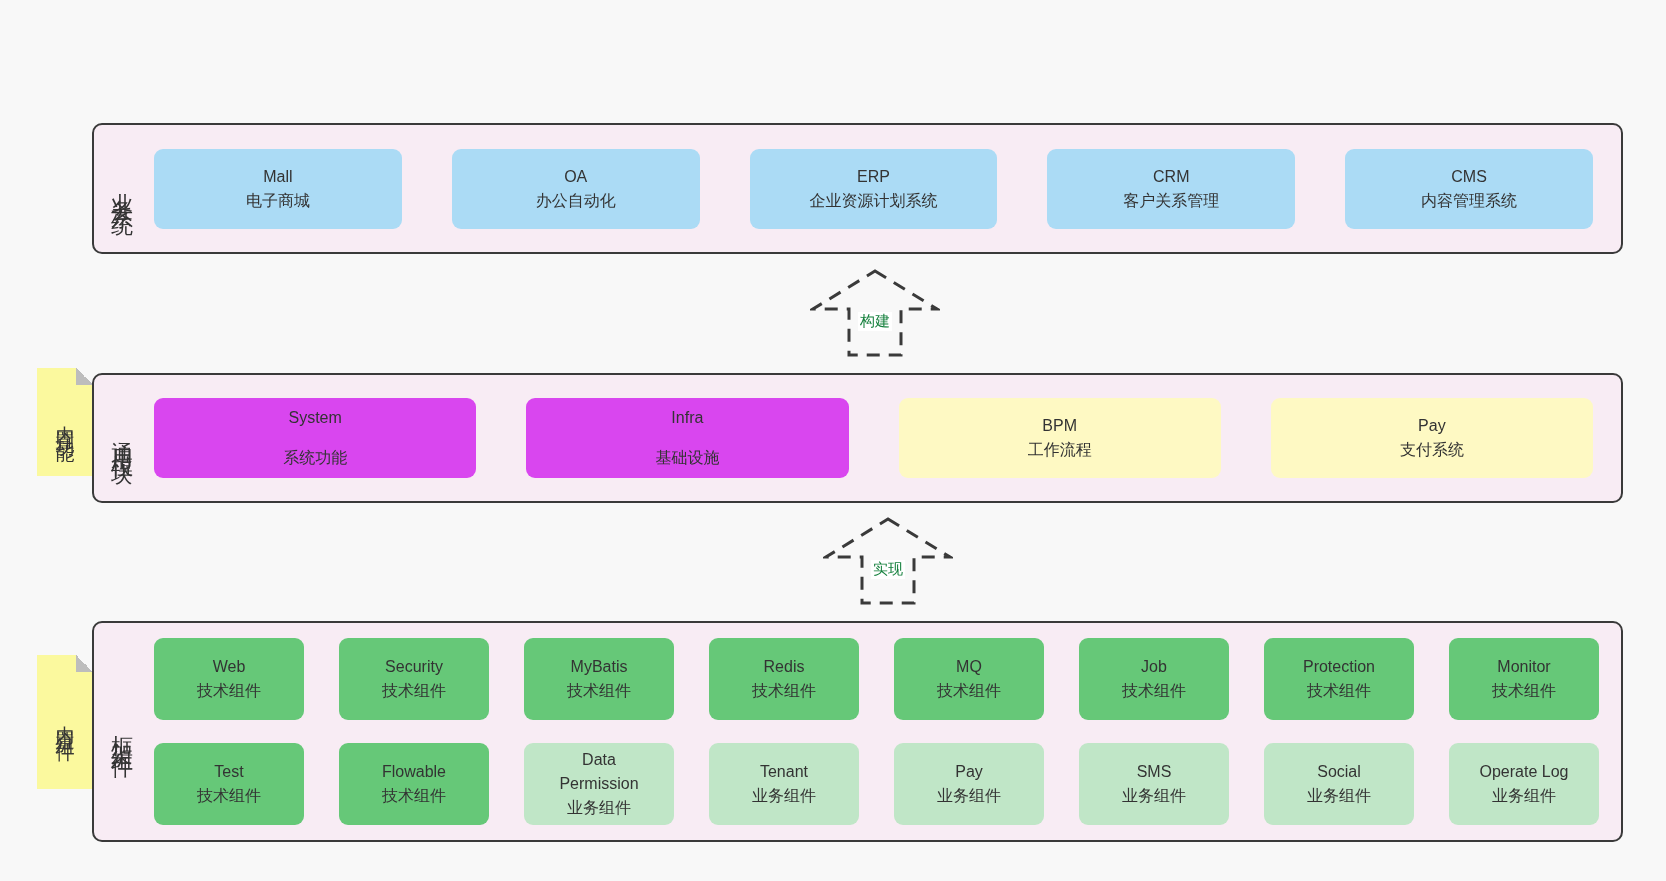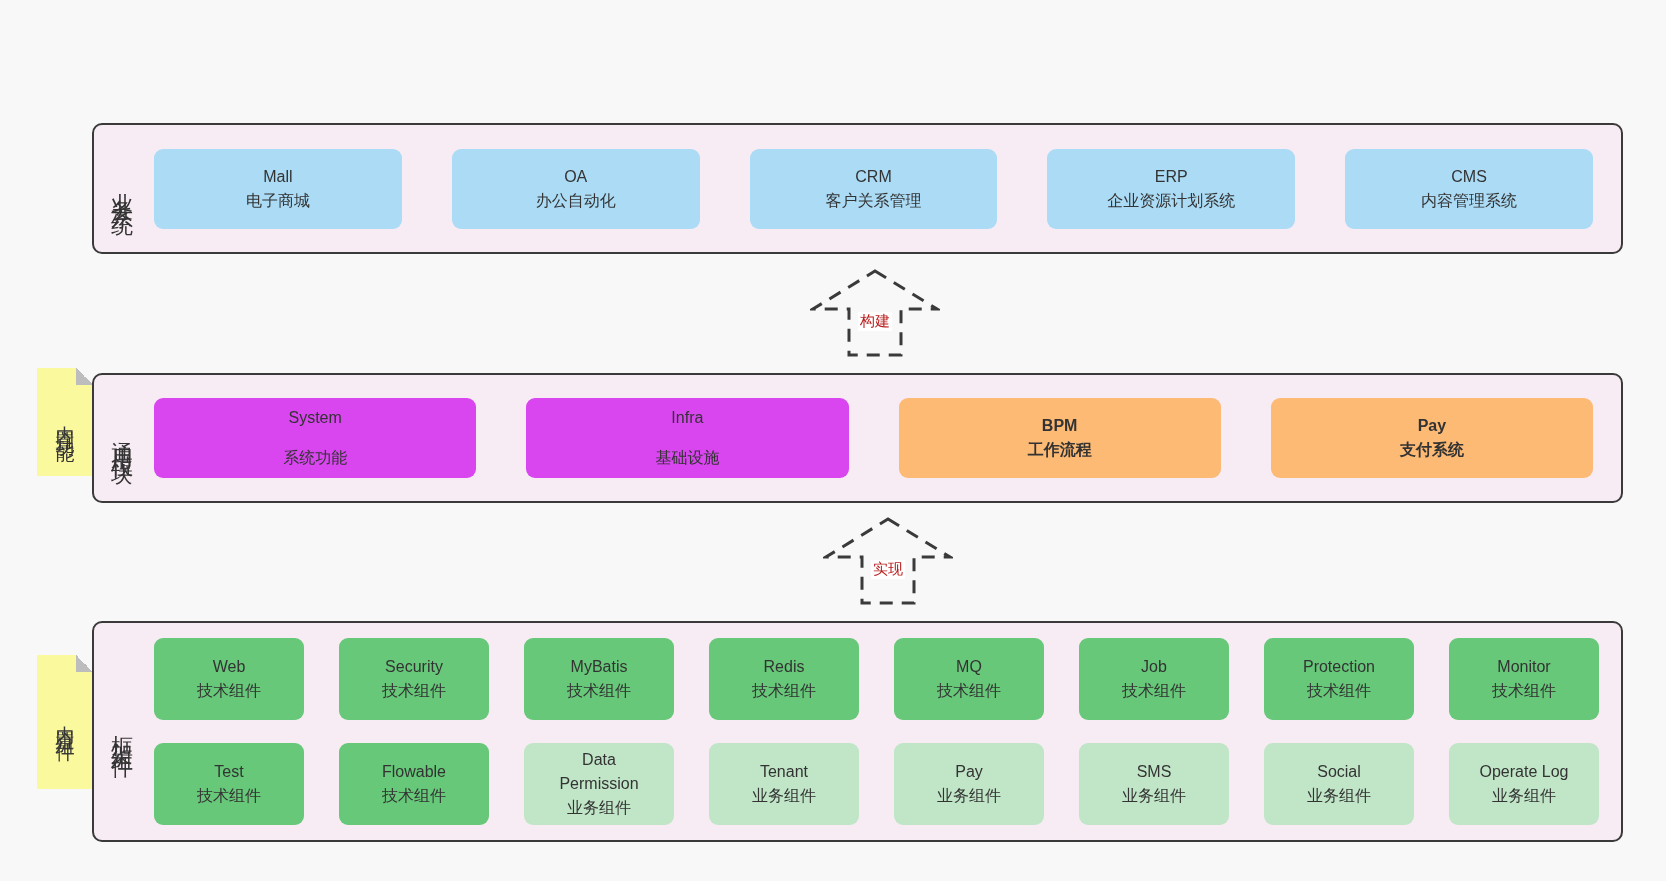--- a/index.html
+++ b/index.html
@@ -37,21 +37,21 @@
   }
   .grid8 .box { height:82px; }
 
   .box {
     border-radius:9px; display:flex; flex-direction:column;
     align-items:center; justify-content:center; text-align:center;
     font-size:16px; line-height:24px; color:#333; padding:0 6px; box-sizing:border-box;
   }
   .blue       { background:#abdbf5; }
   .red        { background:#d946ef;gap:16px; }
-  .pink       { background:#fdba74;font-weight:bold; }
+  .pink       { background:#fef9c3; }
   .green      { background:#66c878; }
   .lightgreen { background:#c0e6c7; }
   .node-data-permission .name { max-width:98px; }
 
   
   .note {
     position:absolute; left:37px; width:56px; background:#fbf99e; z-index:1;
     display:flex; align-items:center; justify-content:center;
   }
   #note2 { top:368px; height:108px; }
@@ -66,44 +66,44 @@
   }
 
   
   .arrow { position:absolute; width:130px; height:90px; z-index:1; }
   #arrow1 { left:810px; top:268px; }
   #arrow2 { left:823px; top:516px; }
   .arrow svg { display:block; }
   .arrow polygon { fill:none; stroke:#3a3a3a; stroke-width:3; stroke-dasharray:13 9; }
   .arrow-label {
     position:absolute; left:50%; top:44px; transform:translateX(-50%);
-    background:#ffffff; padding:0 2px; font-size:15px; white-space:nowrap; color:#b91c1c;
+    background:#ffffff; padding:0 2px; font-size:15px; white-space:nowrap; color:#15803d;
   }
 </style>
 </head>
 <body>
 
 <div class="layer" id="layer1">
   <div class="layer-label">业务系统</div>
   <div class="row6">
     <div class="box blue">
       <div class="name">Mall</div>
       <div class="sub">电子商城</div>
     </div>
     <div class="box blue">
       <div class="name">OA</div>
       <div class="sub">办公自动化</div>
     </div>
     <div class="box blue">
+      <div class="name">ERP</div>
+      <div class="sub">企业资源计划系统</div>
+    </div>
+    <div class="box blue">
       <div class="name">CRM</div>
       <div class="sub">客户关系管理</div>
-    </div>
-    <div class="box blue">
-      <div class="name">ERP</div>
-      <div class="sub">企业资源计划系统</div>
     </div>
     <div class="box blue">
       <div class="name">CMS</div>
       <div class="sub">内容管理系统</div>
     </div>
   </div>
 </div>
 
 <div class="arrow" id="arrow1">
   <svg width="130" height="90" viewBox="0 0 130 90">

